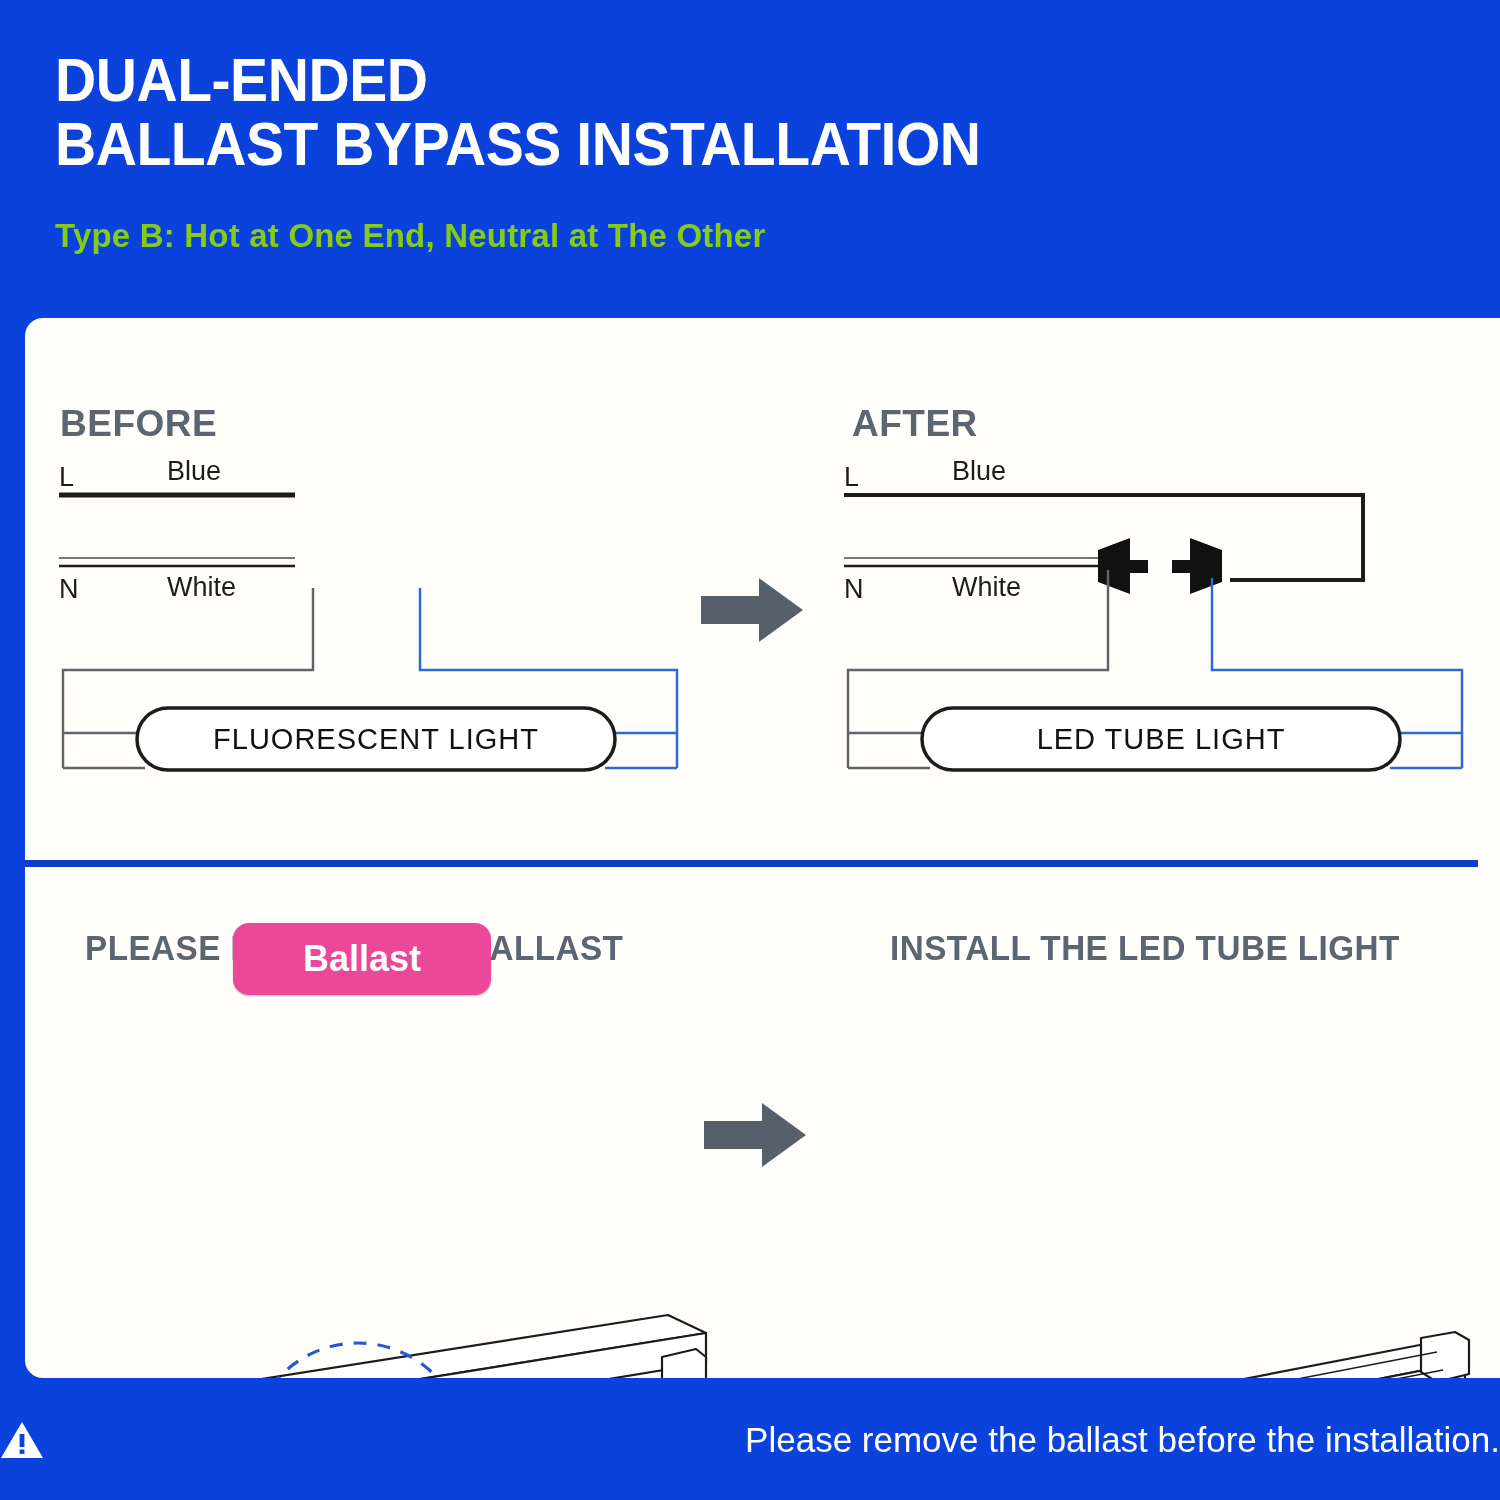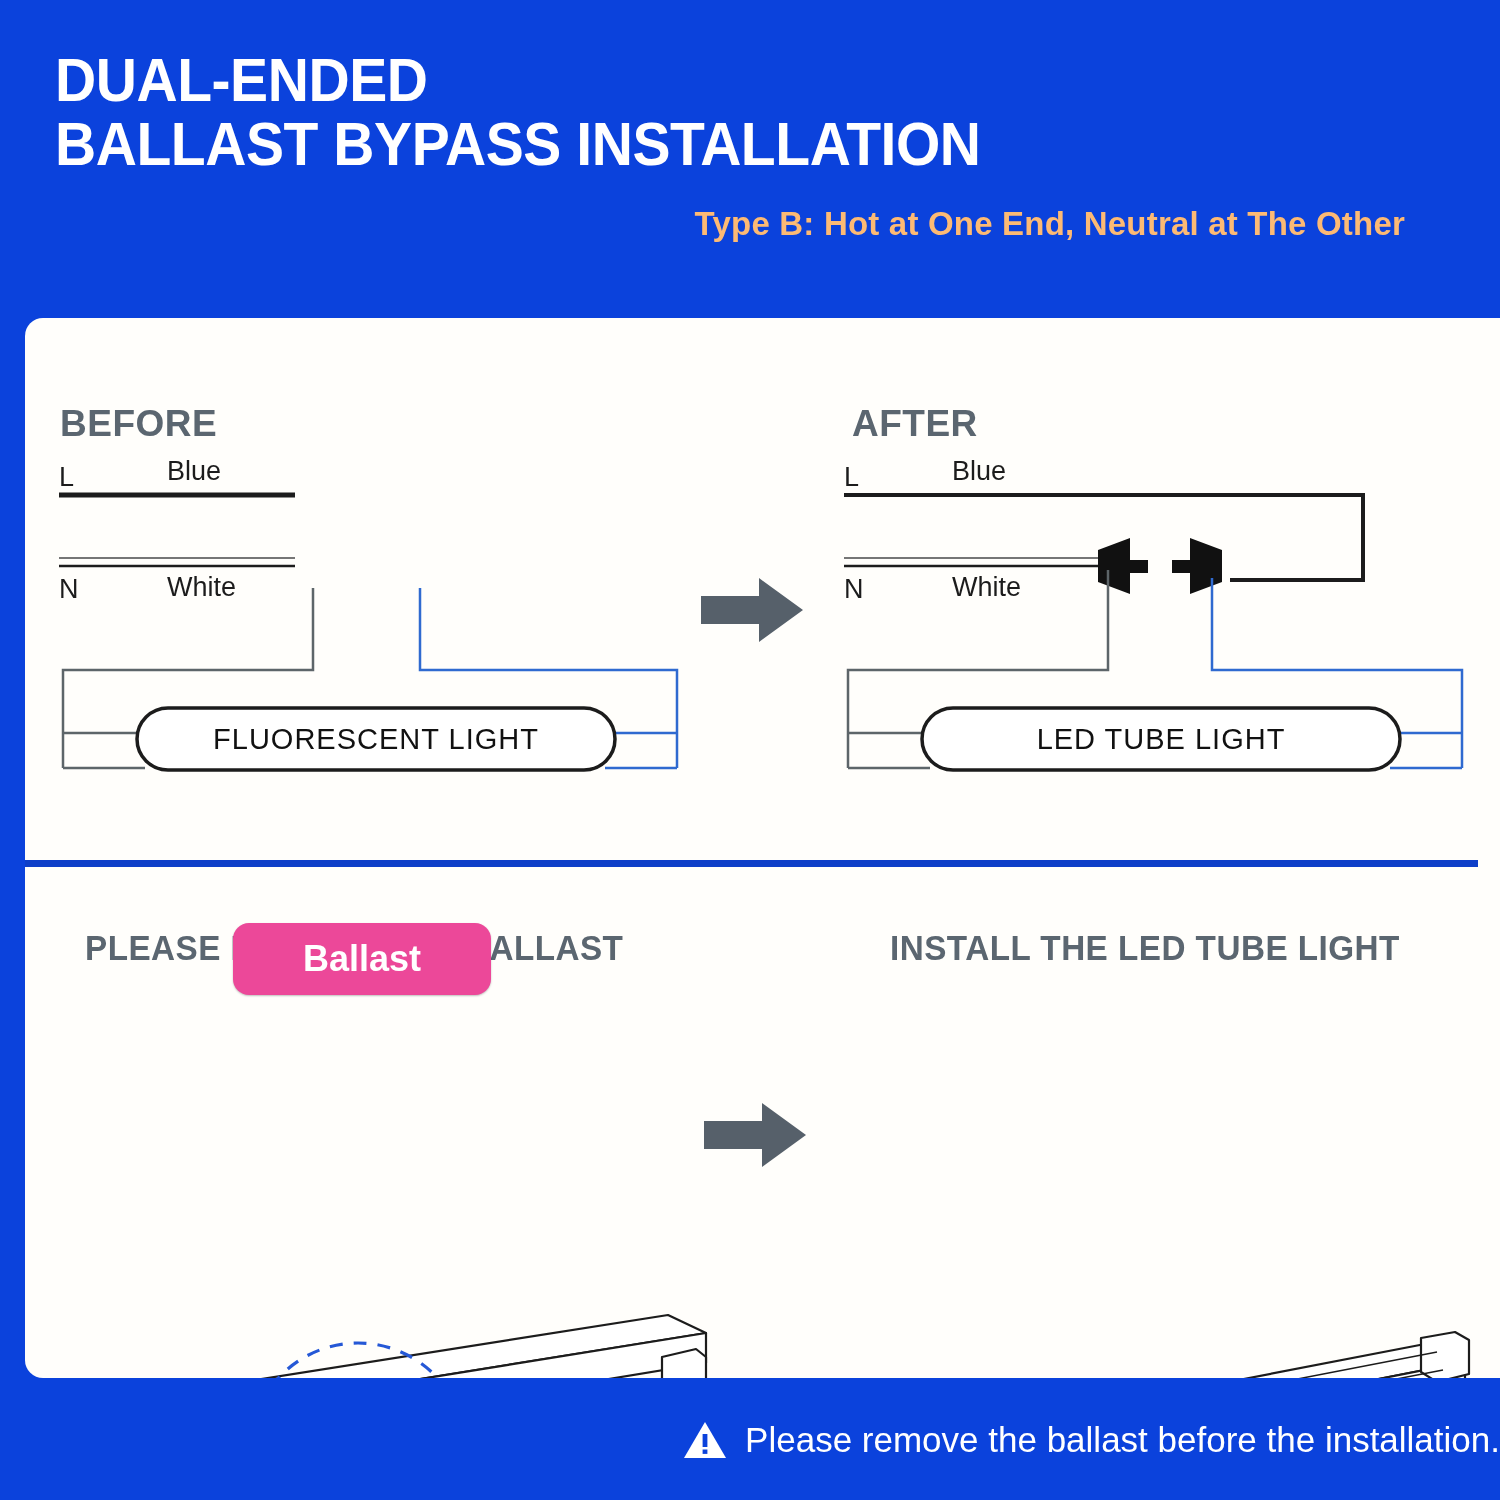--- a/index.html
+++ b/index.html
@@ -14,23 +14,22 @@
   
   .hdr{position:absolute;left:55px;top:48px;width:1350px;}
   .hdr h1{
     margin:0;color:#ffffff;font-weight:bold;
     font-size:62px;line-height:1.04;letter-spacing:-0.5px;
     font-family:"Liberation Sans Narrow","Liberation Sans",sans-serif;
     transform:scaleX(0.92);transform-origin:left center;
     white-space:nowrap;
   }
   .hdr .sub{
-    margin-top:28px;color:#fdba74;font-weight:bold;font-size:33px;
+    margin-top:40px;color:#84cc16;font-weight:bold;font-size:33px;
     letter-spacing:0.2px;
-    text-align:right;
   }
 
   
   .panel{
     position:absolute;left:25px;top:318px;width:1453px;height:1060px;
     background:#fffefb;border-radius:18px;overflow:hidden;padding-left:40px;
   }
   .divider{
     position:absolute;left:0;top:542px;width:1453px;height:7px;background:#0e3fc8;
   }
@@ -70,21 +69,21 @@
   .arrow-bot{left:700px;top:1095px;}
 
   
   .illo{position:absolute;}
   .illo-left{left:45px;top:975px;}
   .illo-right{left:800px;top:1000px;}
 
   
   .footer{
     position:absolute;left:0;top:1400px;width:1500px;height:80px;
-    display:flex;align-items:center;justify-content:flex-end;gap:18px;
+    display:flex;align-items:center;justify-content:space-between;gap:18px;
     color:#ffffff;font-size:35px;
   }
   .tri-ico-w{width:44px;height:40px;flex:0 0 auto;}
 </style>
 </head>
 <body>
 
 <div class="stage">
 
   <div class="hdr">

